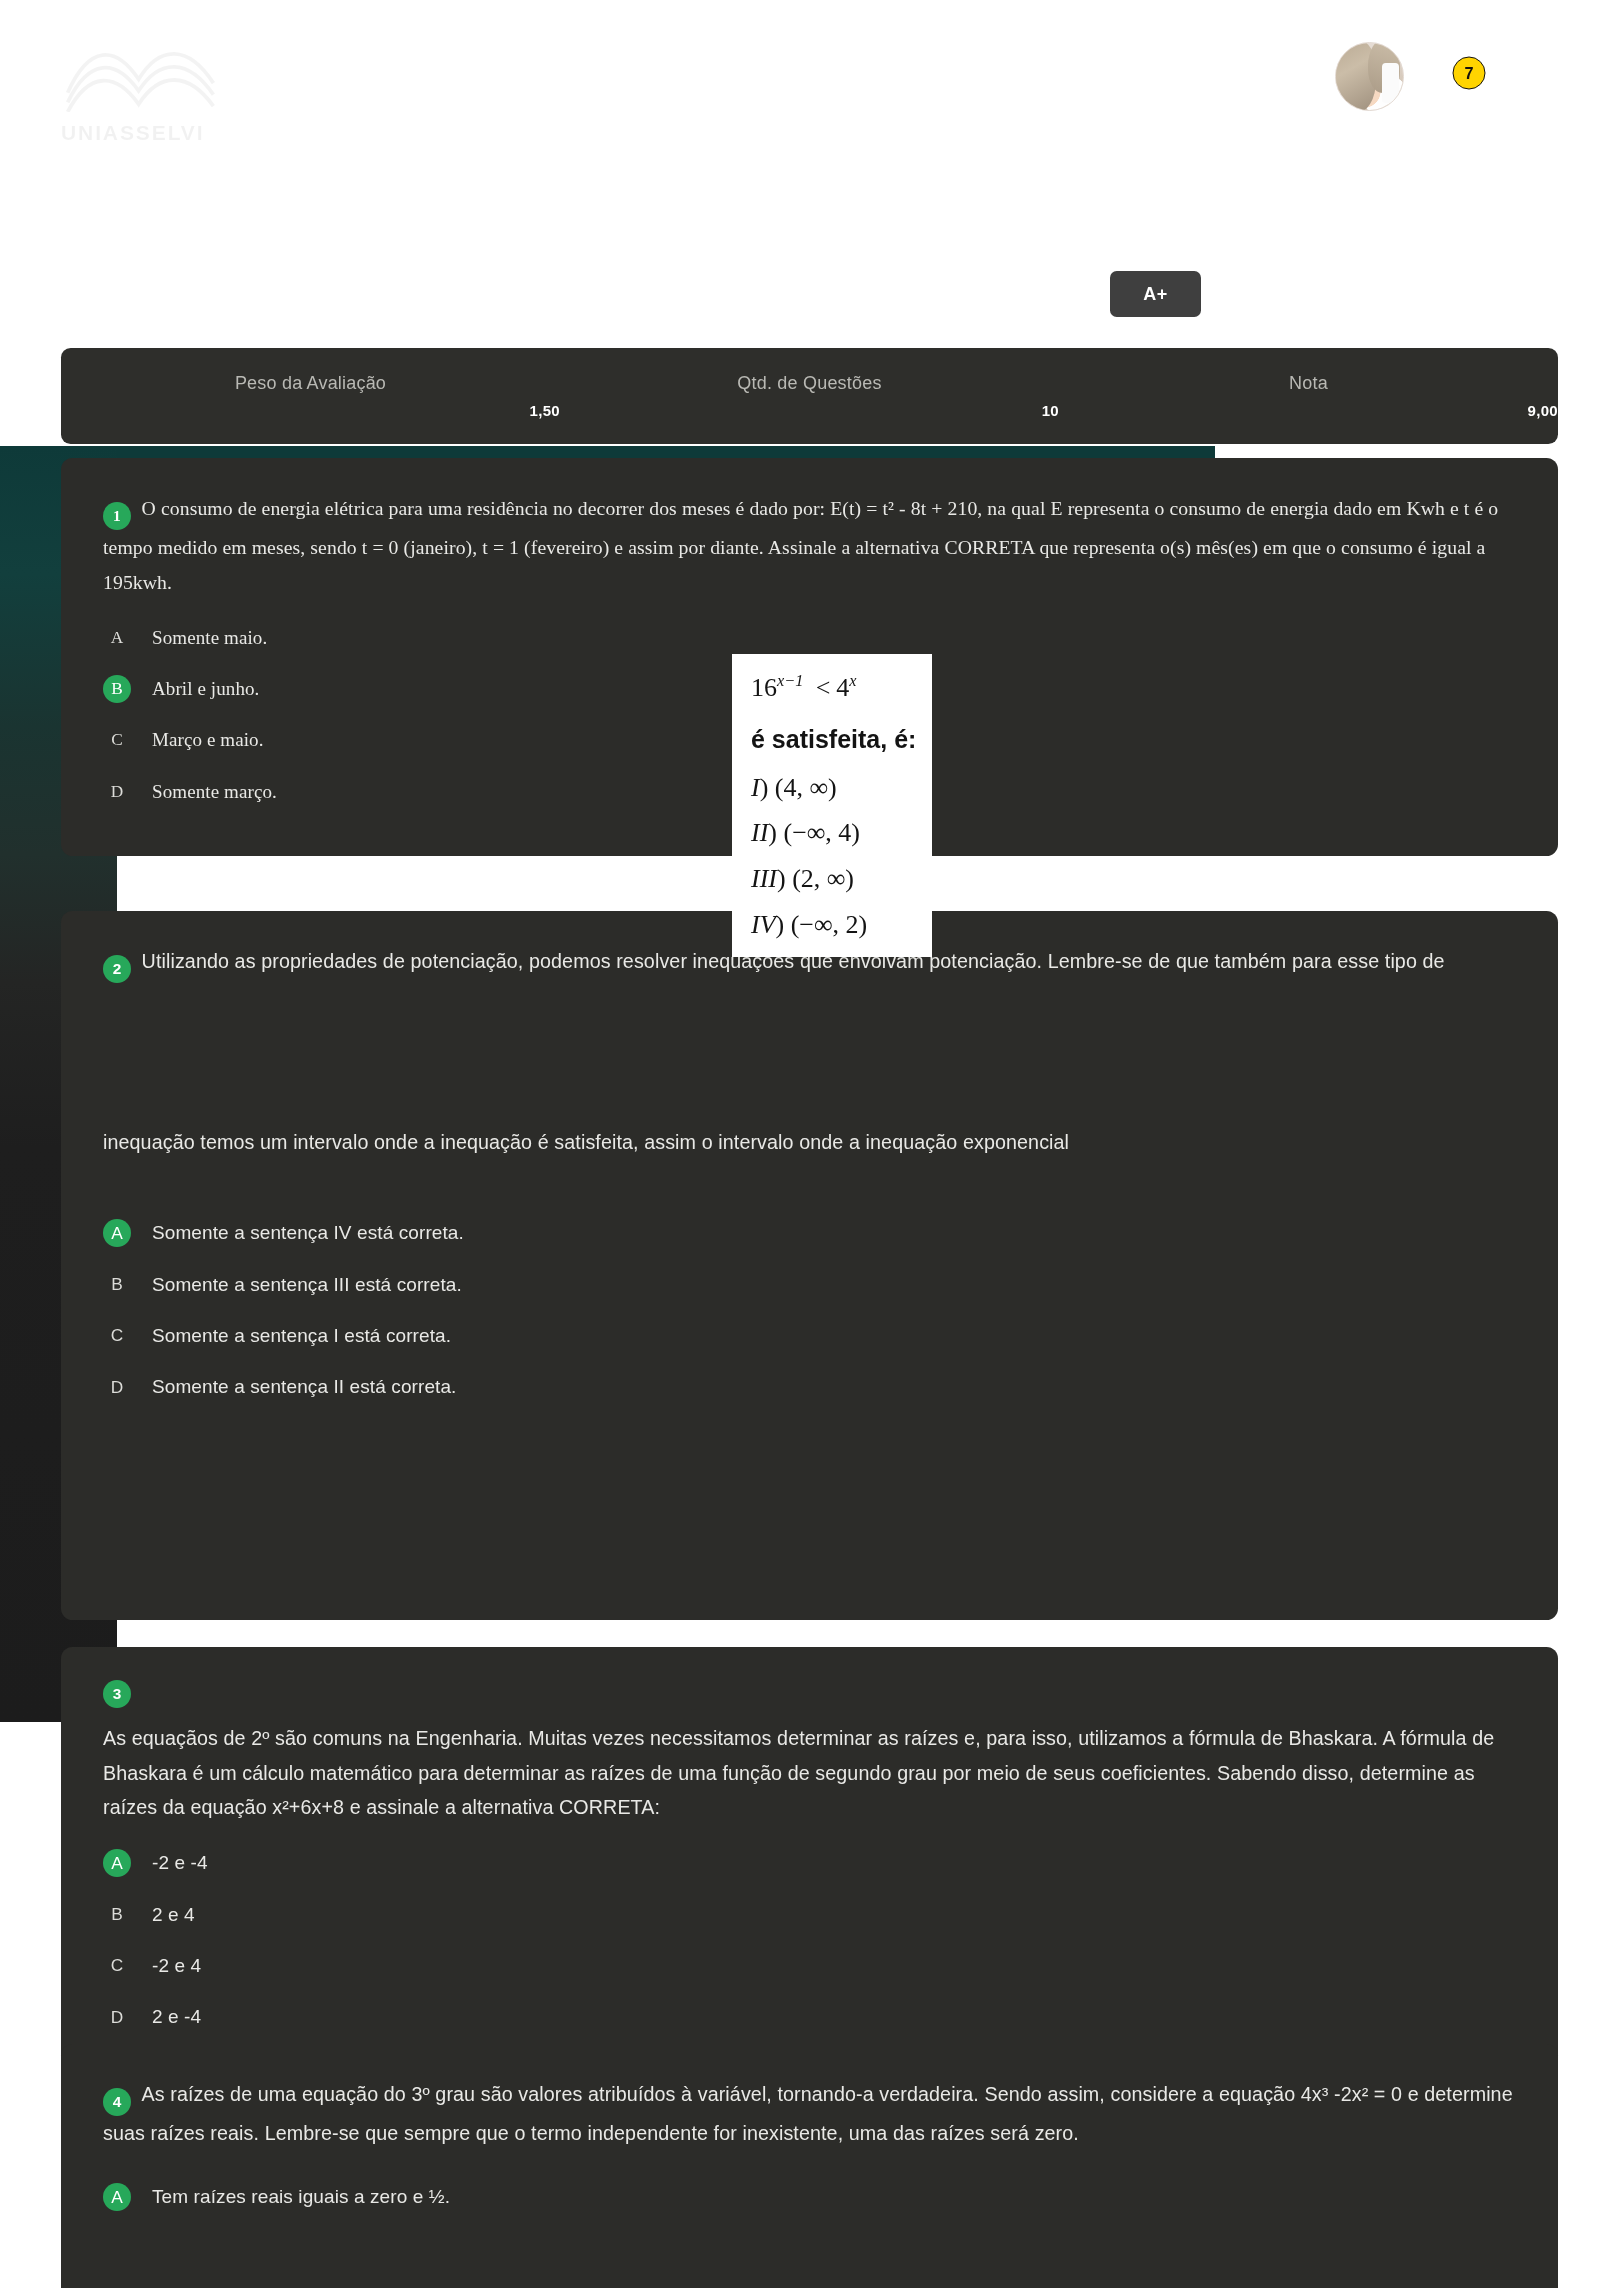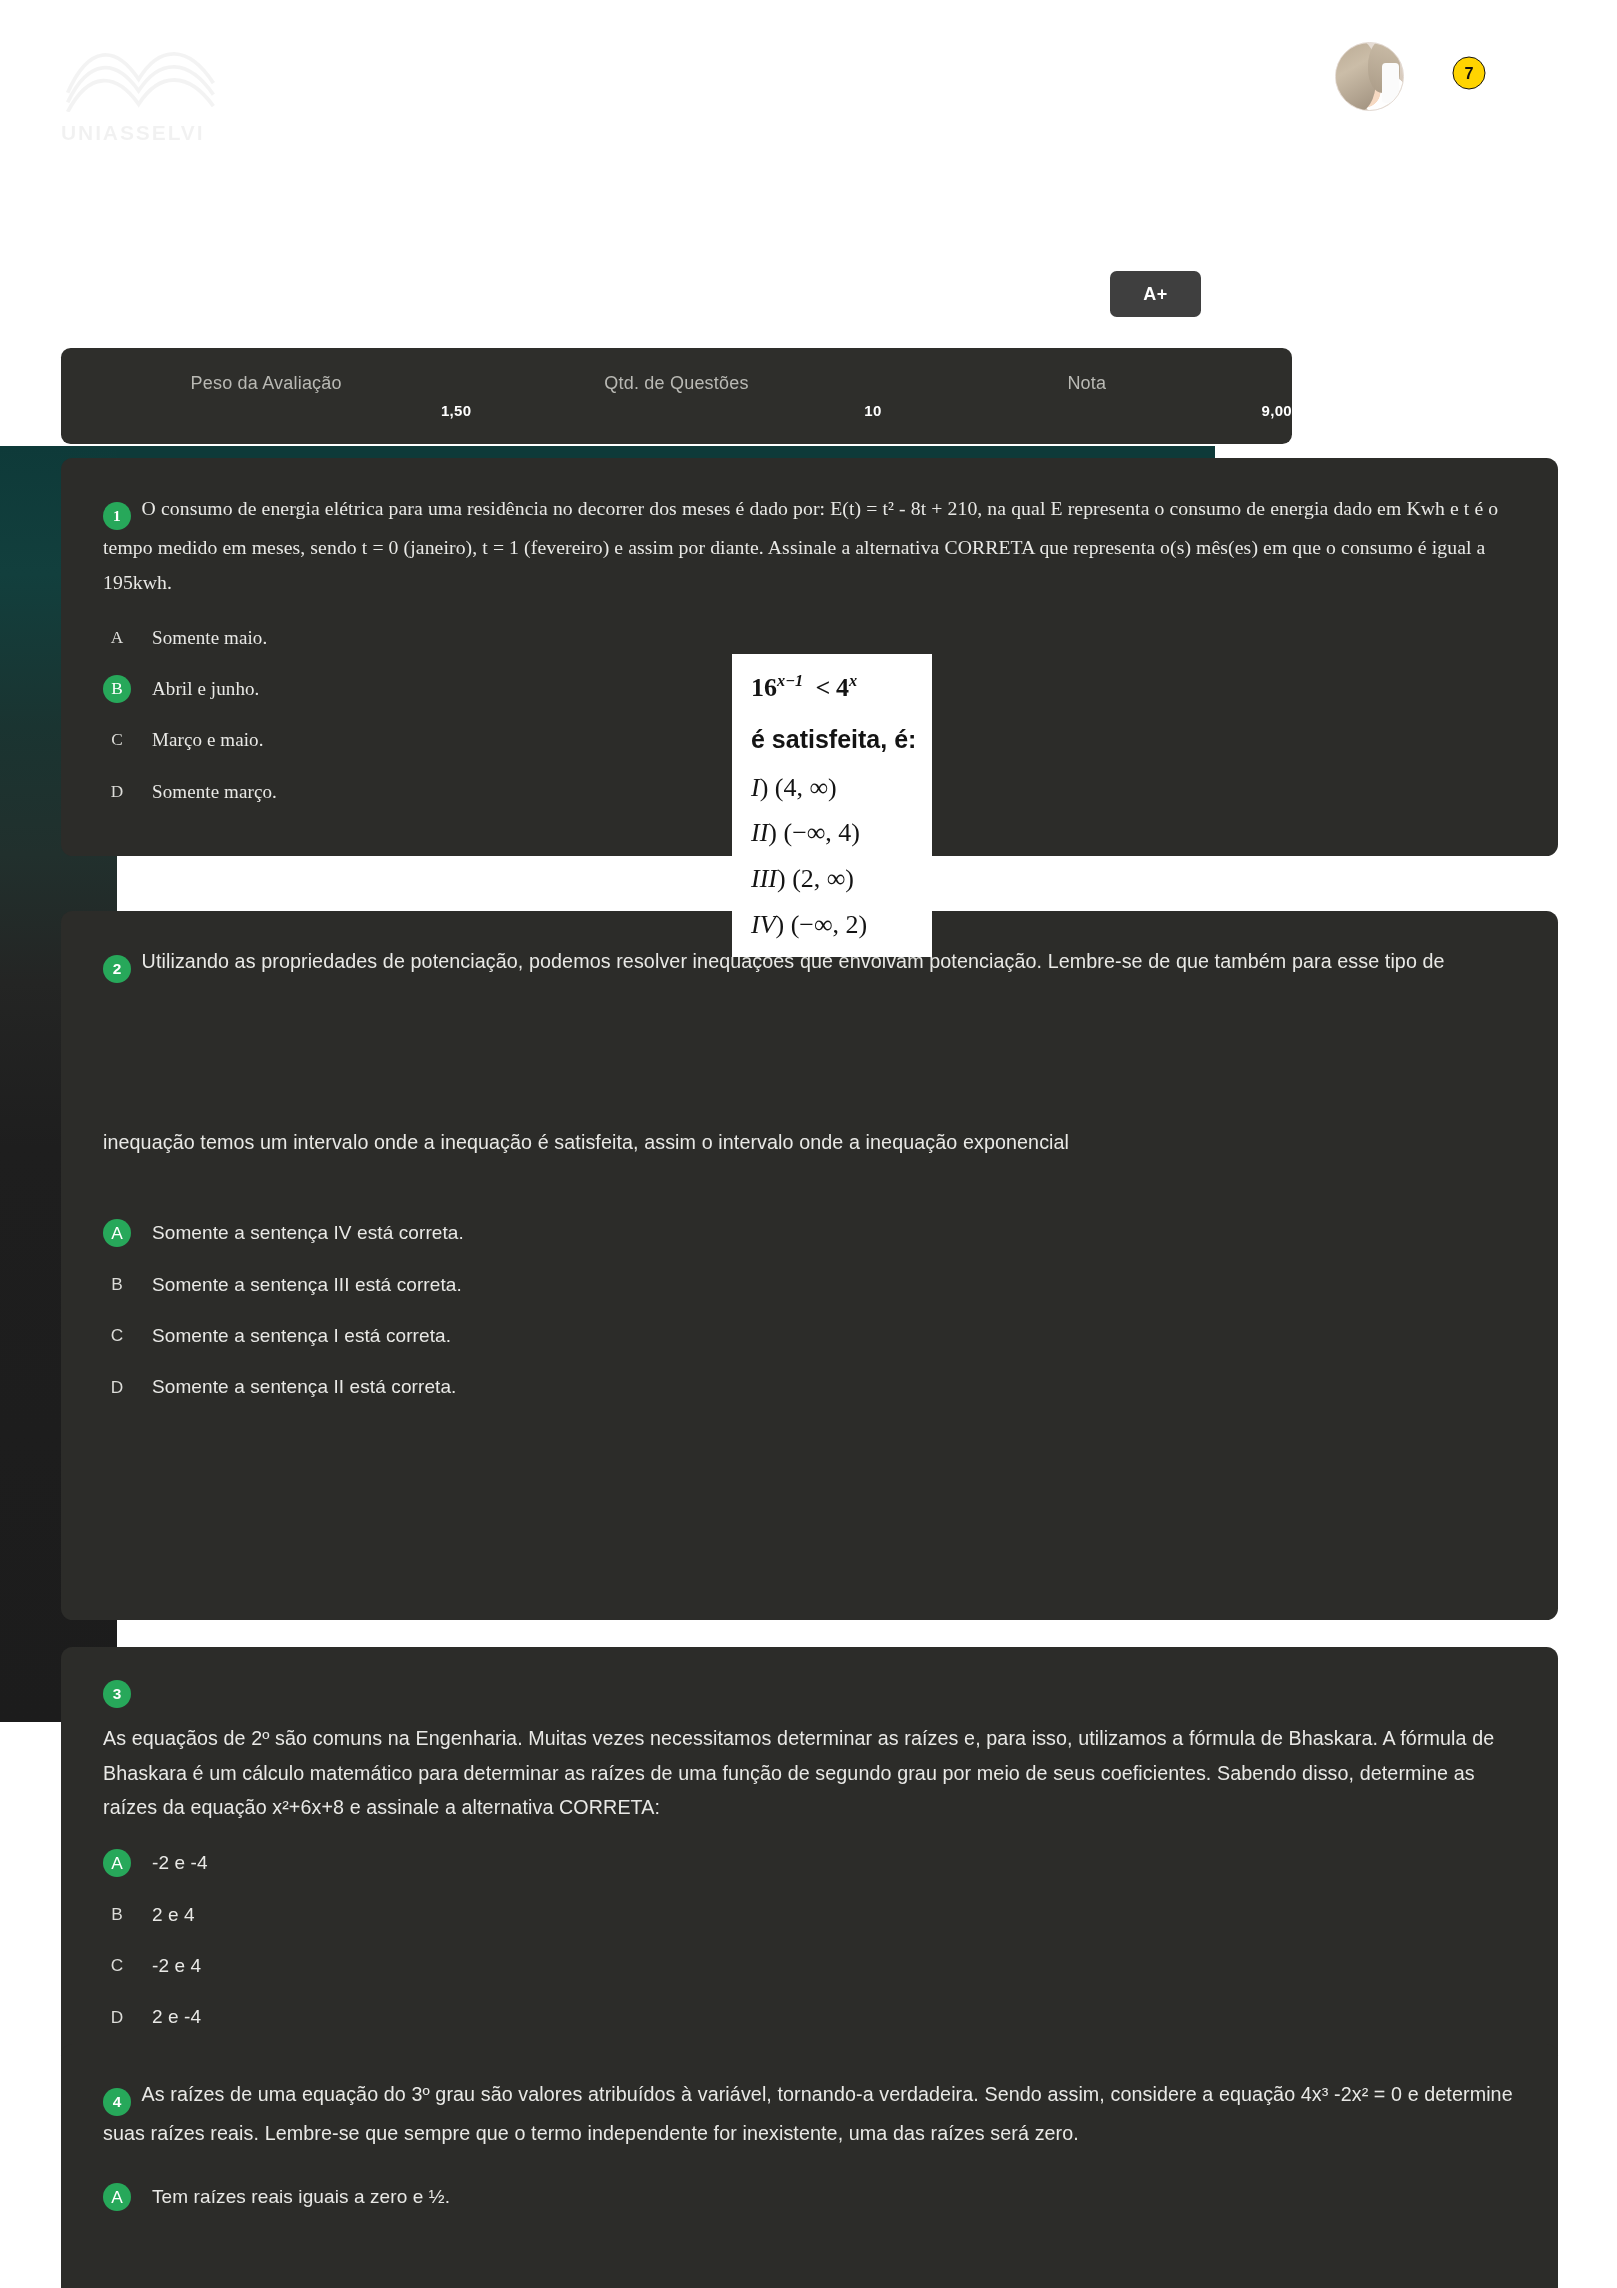--- a/index.html
+++ b/index.html
@@ -125,21 +125,21 @@
     user-select: none;
   }
   .btn-fontsize { width: 91px; letter-spacing: 0.5px; }
   .btn-viewmode { padding: 0 23px 0 17.3px; gap: 15.4px; font-weight: 700; font-size: 18px; }
   .doc-icon { width: 25px; height: 31px; display: block; }
 
   
   .stats {
     position: absolute;
     left: 61px; top: 348px;
-    width: 1231px; height: 96px;
+    width: 1497px; height: 96px;
     background: #2e2e2b;
     border-radius: 9.6px;
     display: flex;
     align-items: center;
   }
   .stat { flex: 1; text-align: center; }
   .stat-label {
     font-size: 18px;
     color: #b9b9b4;
     letter-spacing: 0.2px;
@@ -229,21 +229,21 @@
 
   
   .math-box {
     position: absolute;
     background: #ffffff;
     color: #141414;
     padding: 15.4px 19px 13.4px 19px;
     line-height: 1.46;
   }
   .math-line { font-size: 25px; white-space: nowrap; }
-  .math-ineq { font-family: "Liberation Serif", serif; font-weight: 700; font-size: 26px; }
+  .math-ineq { font-family: "Liberation Serif", serif; font-weight: 400; font-size: 26px; }
   .math-ineq i { font-style: italic; }
   .math-sup { font-size: 16.3px; vertical-align: super; }
   .math-plain { font-family: Liberation Sans, sans-serif; font-weight: 700; font-size: 25px; }
   .math-item { font-family: "Liberation Serif", serif; font-size: 26px; }
   .math-item .rn { font-style: italic; }
 </style>
 </head>
 <body>
 
 <div id="page">

